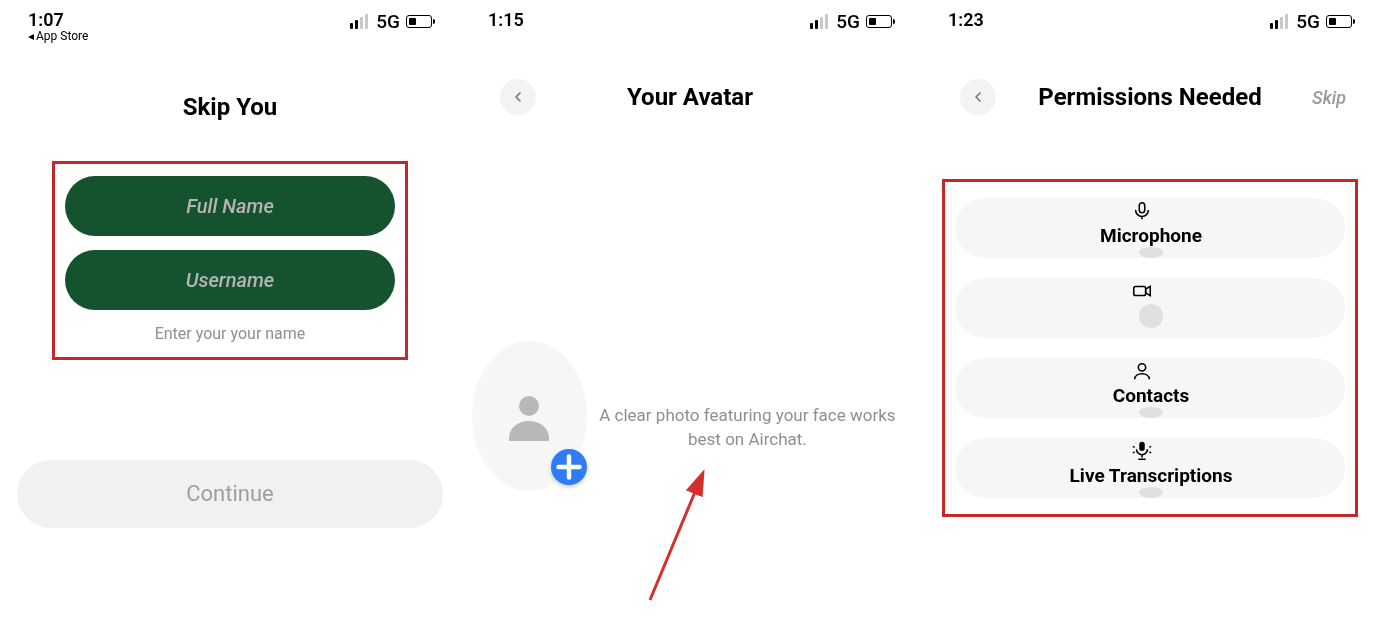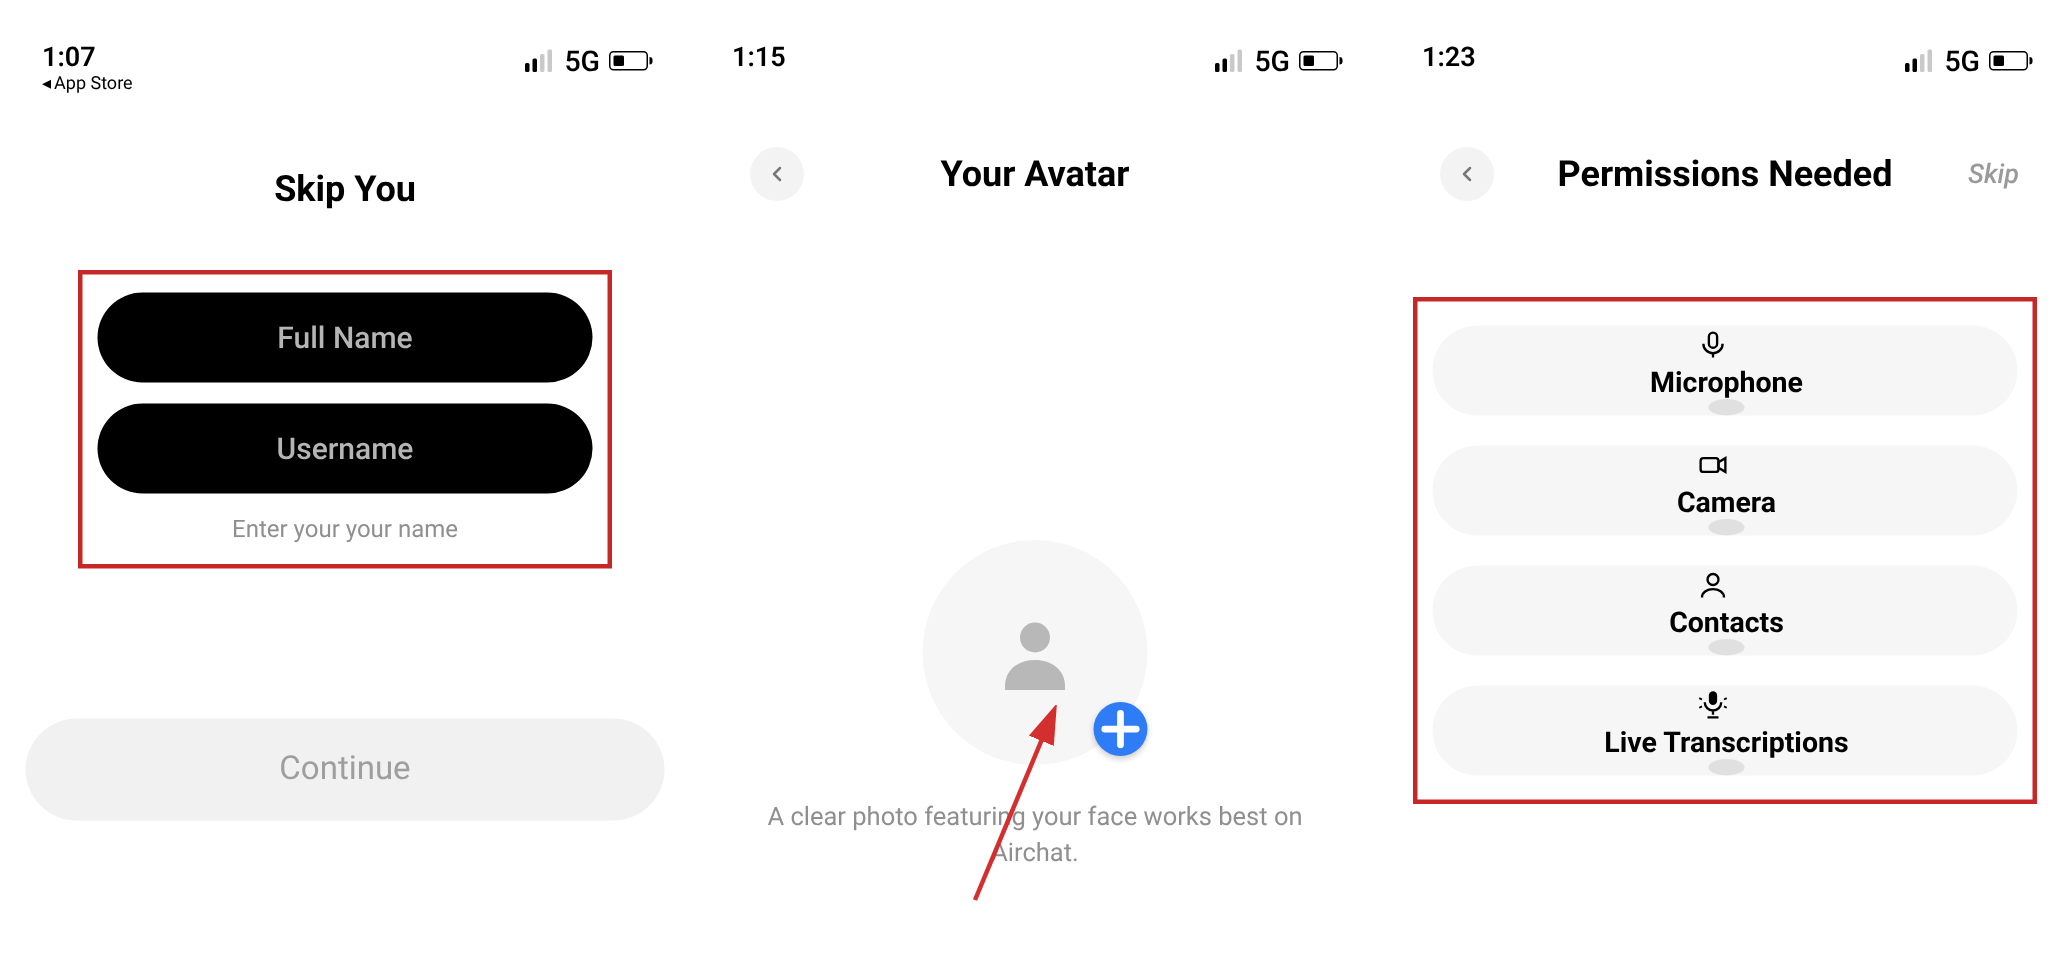--- a/index.html
+++ b/index.html
@@ -1,20 +1,20 @@
 <!DOCTYPE html>
 <html><head>
 <meta charset="utf-8">
 <style>
   * { box-sizing: border-box; margin: 0; padding: 0; }
   html, body { width: 1380px; height: 638px; font-family: -apple-system, BlinkMacSystemFont, "Segoe UI", Roboto, Helvetica, Arial, sans-serif; background: #fff; color: #000; }
   .container { display: flex; width: 100%; height: 100%; }
   .screen { flex: 1; position: relative; padding: 0 12px; }
   
-  .status-bar { display: flex; justify-content: space-between; align-items: flex-start; padding: 10px 16px 0 16px; font-size: 18px; font-weight: 600; margin-top: 19px; }
+  .status-bar { display: flex; justify-content: space-between; align-items: flex-start; padding: 10px 16px 0 16px; font-size: 18px; font-weight: 600; }
   .status-left { display: flex; flex-direction: column; line-height: 1.1; }
   .back-app { font-size: 12px; font-weight: 400; color: #000; display: flex; align-items: center; }
   .back-app::before { content: "◂"; font-size: 12px; margin-right: 2px; }
   .status-right { display: flex; align-items: center; gap: 6px; }
   .signal-bars { display: flex; align-items: flex-end; gap: 2px; margin-right: 2px; }
   .bar { width: 3px; background: #000; border-radius: 1px; }
   .bar.b1 { height: 6px; }
   .bar.b2 { height: 9px; }
   .bar.b3 { height: 12px; background: #c9c9c9; }
   .bar.b4 { height: 15px; background: #c9c9c9; }
@@ -22,26 +22,26 @@
   .battery { width: 26px; height: 13px; border: 1.5px solid #000; border-radius: 3px; position: relative; display: flex; align-items: center; }
   .battery::after { content: ""; position: absolute; right: -4px; top: 3px; width: 2px; height: 5px; background: #000; border-radius: 0 2px 2px 0; }
   .battery-fill { width: 30%; height: 70%; background: #000; margin-left: 1.5px; border-radius: 1px; }
   
   .nav-header { display: flex; align-items: center; justify-content: center; position: relative; margin-top: 50px; padding: 0 20px; }
   .nav-title { font-size: 24px; font-weight: 700; }
   .nav-back { position: absolute; left: 28px; width: 36px; height: 36px; border-radius: 50%; background: #f3f3f3; display: flex; align-items: center; justify-content: center; color: #777; font-weight: 600; }
   .nav-skip { position: absolute; right: 22px; font-size: 18px; color: #9a9a9a; font-weight: 500; font-style: italic; }
   
   .highlight-box { border: 3px solid #c62828; margin: 40px 40px 0 40px; padding: 12px 10px 14px 10px; }
-  .pill-input { width: 100%; height: 60px; border-radius: 34px; background: #000000; border: none; text-align: center; font-size: 20px; color: #b5b5b5; margin-bottom: 14px; display: flex; align-items: center; justify-content: center; font-weight: 500; }
+  .pill-input { width: 100%; height: 60px; border-radius: 34px; background: #14532d; border: none; text-align: center; font-size: 20px; color: #b5b5b5; margin-bottom: 14px; display: flex; align-items: center; justify-content: center; font-weight: 500; font-style: italic; }
   .pill-input:last-of-type { margin-bottom: 10px; }
   .hint { text-align: center; font-size: 16px; color: #8f8f8f; margin-top: 6px; }
   .continue-btn { margin: 100px 5px 0 5px; height: 68px; border-radius: 40px; background: #f1f1f1; display: flex; align-items: center; justify-content: center; font-size: 22px; font-weight: 400; color: #9e9e9e; }
   
-  .avatar-wrap { display: flex; flex-direction: column; align-items: center; margin-top: 230px; }
+  .avatar-wrap { display: flex; flex-direction: row; align-items: center; margin-top: 230px; }
   .avatar-circle { width: 150px; height: 150px; border-radius: 50%; background: #f6f6f6; display: flex; align-items: center; justify-content: center; position: relative; }
   .avatar-circle svg { width: 60px; height: 60px; fill: #b8b8b8; }
   .add-btn { position: absolute; bottom: 6px; right: 0px; width: 36px; height: 36px; border-radius: 50%; background: #2e7cf6; display: flex; align-items: center; justify-content: center; color: #fff; font-size: 22px; font-weight: 700; box-shadow: 0 2px 4px rgba(0,0,0,0.2); }
   .avatar-caption { margin-top: 24px; text-align: center; font-size: 17px; color: #8f8f8f; line-height: 1.4; max-width: 360px; }
   .arrow-annot { position: absolute; left: 50%; top: 470px; transform: translateX(-60px); pointer-events: none; }
   
   .perm-box-wrapper { margin: 68px 10px 0 10px; border: 3px solid #c62828; padding: 16px 10px; }
   .perm-row { display: flex; align-items: center; background: #f6f6f6; border-radius: 30px; height: 60px; padding: 0 20px 0 22px; margin-bottom: 20px; flex-direction: column; }
   .perm-row:last-child { margin-bottom: 0; }
   .perm-icon { width: 26px; height: 26px; display: flex; align-items: center; justify-content: center; margin-right: 18px; flex-shrink: 0; }
@@ -180,21 +180,20 @@
         <div class="perm-label">Microphone</div>
         <div class="perm-toggle"></div>
       </div>
       <div class="perm-row">
         <div class="perm-icon">
           <svg viewBox="0 0 24 24">
               <rect x="3" y="7" width="13" height="10" rx="2"></rect>
               <path d="M16 10l5-3v10l-5-3z"></path>
             </svg>
         </div>
-        <div class="perm-label">Camera</div>
         <div class="perm-toggle"></div>
       </div>
       <div class="perm-row">
         <div class="perm-icon">
           <svg viewBox="0 0 24 24">
               <circle cx="12" cy="8" r="4"></circle>
               <path d="M4 21c0-4 4-6 8-6s8 2 8 6"></path>
             </svg>
         </div>
         <div class="perm-label">Contacts</div>

